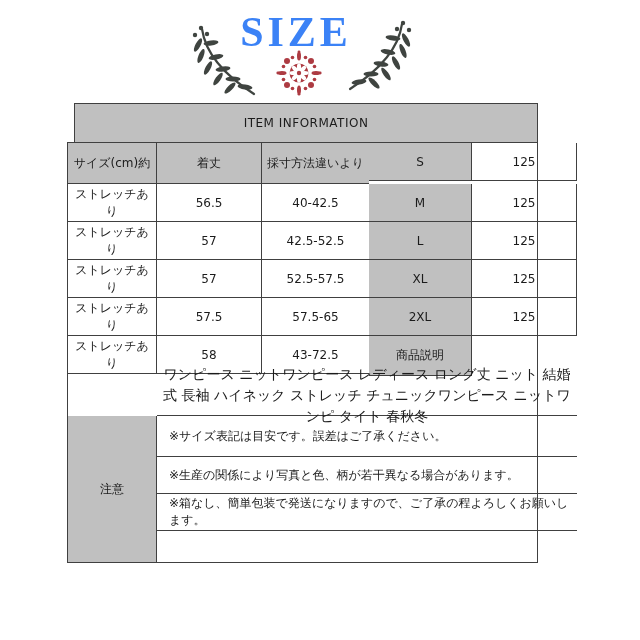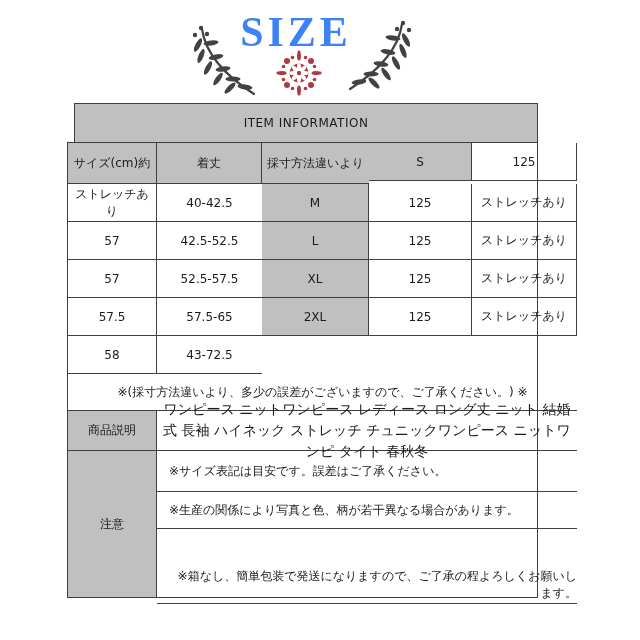--- a/index.html
+++ b/index.html
@@ -50,23 +50,23 @@
     flex-direction:column; justify-content:center; line-height:1.5;
     font-size:14px; padding:0 6px;
   }
   .caution-label { height:146px; border-bottom:none; }
   .caution-body {
     box-sizing:border-box; grid-column:2 / -1; height:146px;
     border-bottom:none;
   }
   .sub {
     box-sizing:border-box; display:flex; align-items:center;
-    padding-left:12px; border-bottom:1px solid #404040; text-align:right;
-  }
-  .sub1 { height:41px; } .sub2 { height:37px; } .sub3 { height:37px;margin-top:38px; }
+    padding-left:12px; border-bottom:1px solid #404040; text-align:left;
+  }
+  .sub1 { height:41px; } .sub2 { height:37px; } .sub3 { height:37px; }
   .sub4 { height:31px; border-bottom:none; }
 </style>
 </head>
 <body>
 
 <div class="stage">
 
   <div class="hdr">
     <svg class="branch left" viewBox="0 0 70 72">
       <path d="M10,5 Q15,40 62,70" fill="none" stroke="#3f4440" stroke-width="2.2" stroke-linecap="round"></path>
@@ -155,20 +155,21 @@
 
     <div class="grid">
 
       <div class="c gray h">サイズ(cm)約</div>
       <div class="c gray h">着丈</div>
       <div class="c gray h lastcol">採寸方法違いより</div>
 
       <div class="c gray d">S</div>
       <div class="c d">125</div>
       <div class="c d">ストレッチあり</div>
+      <div class="c d">56.5</div>
       <div class="c d lastcol">40-42.5</div>
 
       <div class="c gray d">M</div>
       <div class="c d">125</div>
       <div class="c d">ストレッチあり</div>
       <div class="c d">57</div>
       <div class="c d lastcol">42.5-52.5</div>
 
       <div class="c gray d">L</div>
       <div class="c d">125</div>
@@ -181,21 +182,20 @@
       <div class="c d">ストレッチあり</div>
       <div class="c d">57.5</div>
       <div class="c d lastcol">57.5-65</div>
 
       <div class="c gray d">2XL</div>
       <div class="c d">125</div>
       <div class="c d">ストレッチあり</div>
       <div class="c d">58</div>
       <div class="c d lastcol">43-72.5</div>
 
-      <div class="c notecell">※(採寸方法違いより、多少の誤差がございますので、ご了承ください。) ※</div>
 
       <div class="c gray desc-label">商品説明</div>
       <div class="c desc-body">ワンピース ニットワンピース レディース ロング丈 ニット 結婚式 長袖 ハイネック ストレッチ チュニックワンピース ニットワンピ タイト 春秋冬</div>
 
       <div class="c gray caution-label">注意</div>
       <div class="caution-body">
         <div class="sub sub1">※サイズ表記は目安です。誤差はご了承ください。</div>
         <div class="sub sub2">※生産の関係により写真と色、柄が若干異なる場合があります。</div>
         <div class="sub sub3">※箱なし、簡単包装で発送になりますので、ご了承の程よろしくお願いします。</div>
         <div class="sub sub4"></div>

